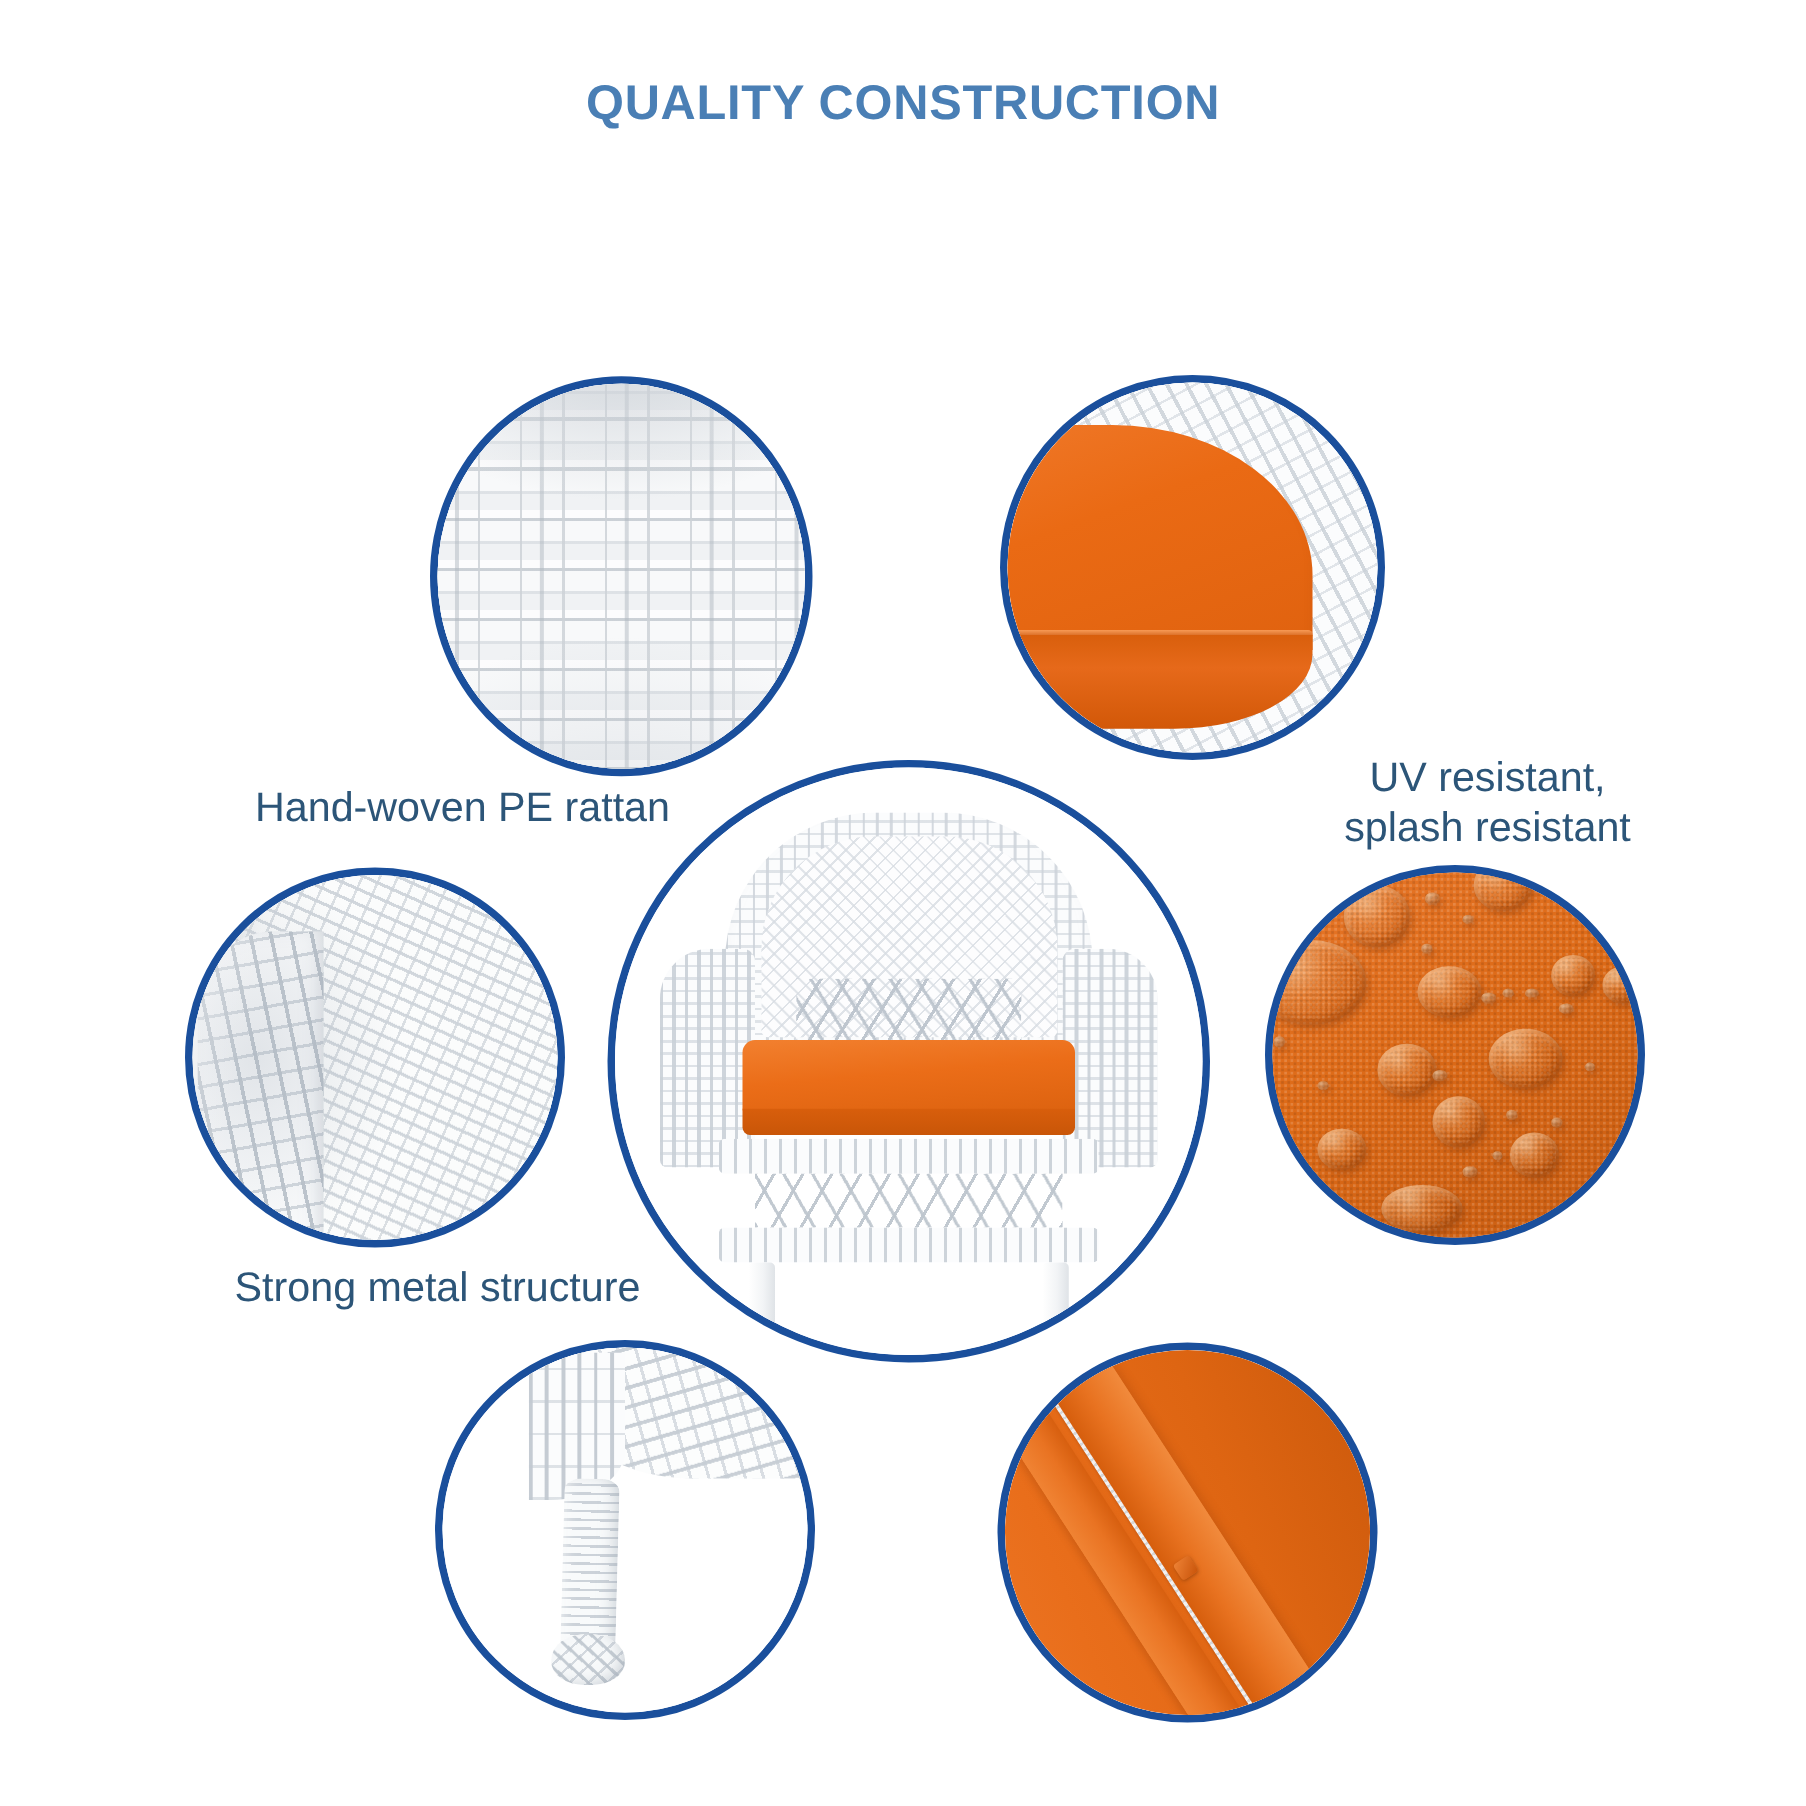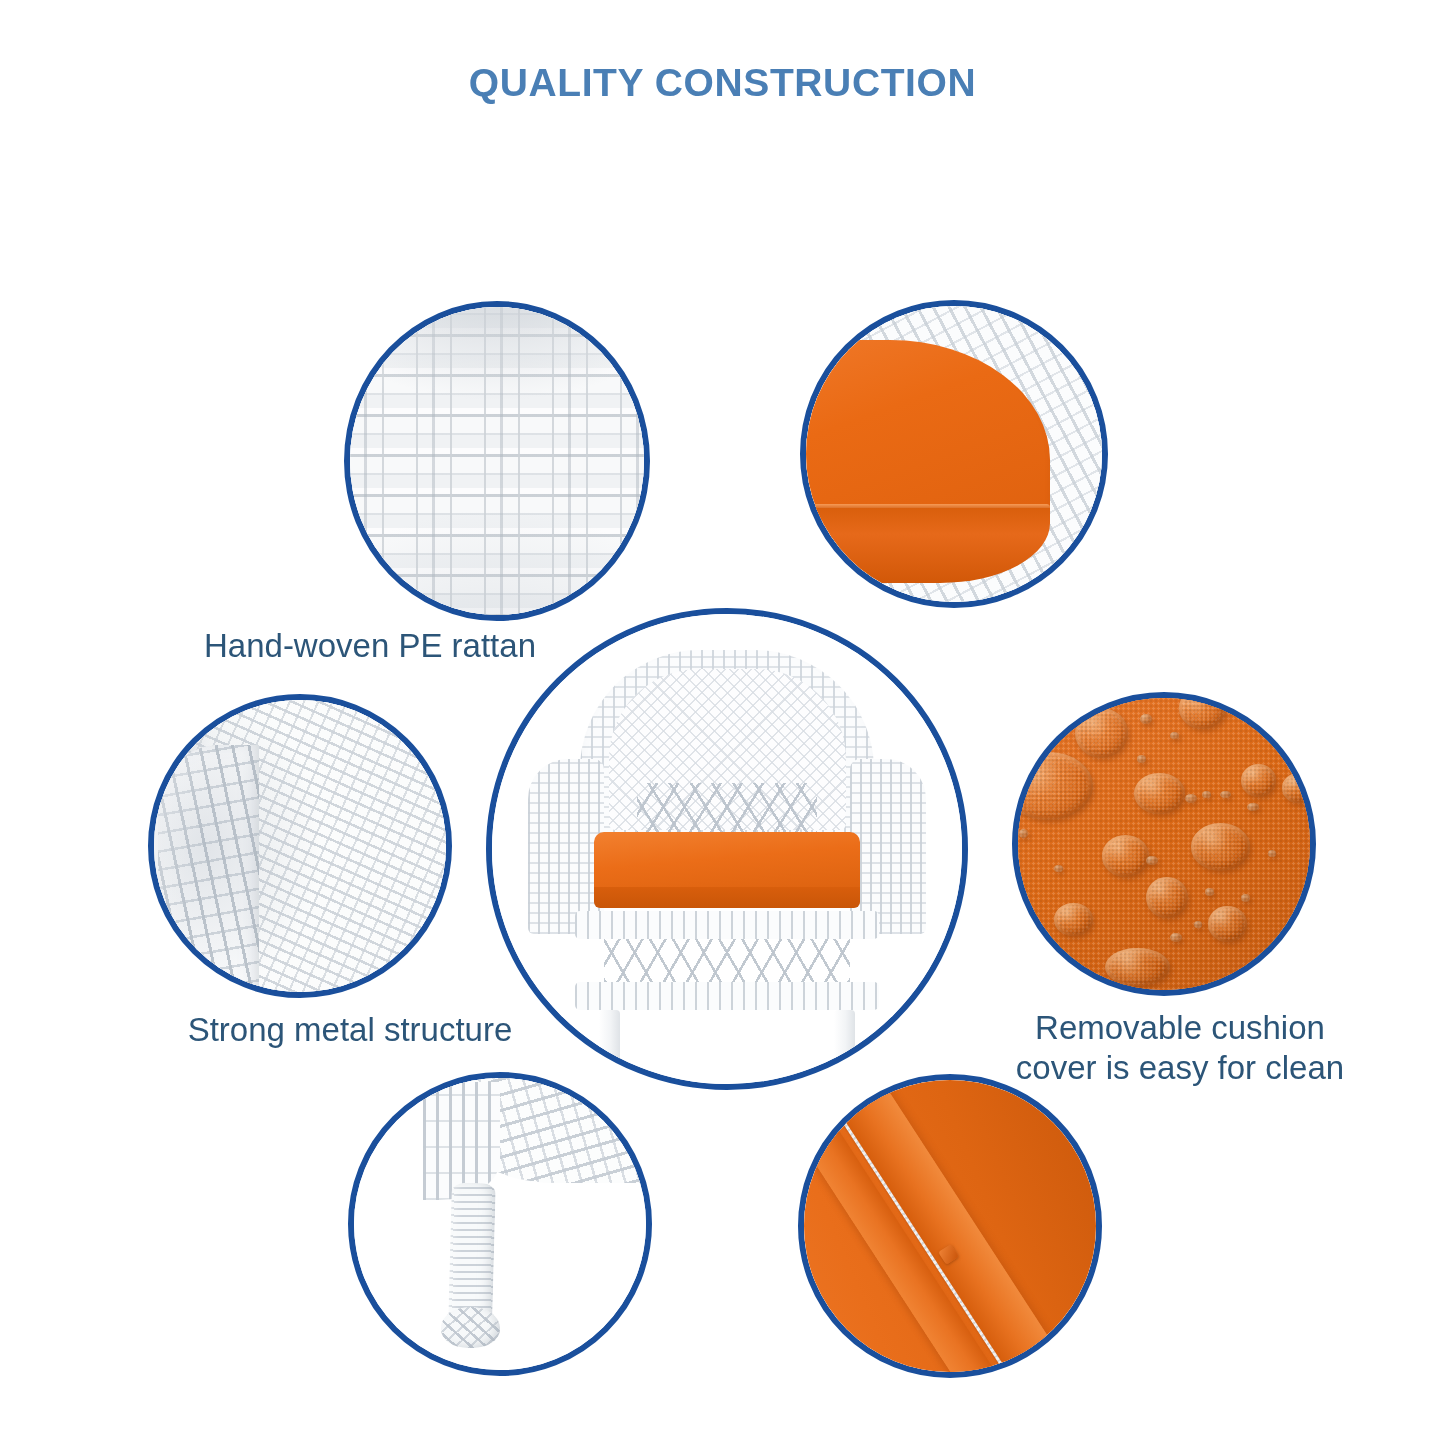--- a/index.html
+++ b/index.html
@@ -535,20 +535,22 @@
   <div class="bubble" style="left:800px; top:300px; width:308px; height:308px;">
     <div class="art">
       <div class="cushion-art">
         <div class="bg-weave"></div>
         <div class="pad-top"></div>
         <div class="piping"></div>
         <div class="pad-side"></div>
       </div>
     </div>
   </div>
+  <div class="caption" style="left:1000px; top:602px; width:380px;">UV resistant,
+splash resistant</div>
 
   <div class="bubble" style="left:148px; top:694px; width:304px; height:304px;">
     <div class="art">
       <div class="mesh-arm">
         <div class="arm-body"></div>
         <div class="arm-face"></div>
         <div class="arm-shade"></div>
       </div>
     </div>
   </div>
@@ -580,22 +582,20 @@
         <div class="drop" style="left:13%;  top:57%;  width:3%;  height:2.5%;"></div>
         <div class="drop" style="left:44%;  top:54%;  width:4%;  height:3%;"></div>
         <div class="drop" style="left:85%;  top:52%;  width:3%;  height:2.5%;"></div>
         <div class="drop" style="left:64%;  top:65%;  width:3%;  height:2.5%;"></div>
         <div class="drop" style="left:76%;  top:67%;  width:3%;  height:2.5%;"></div>
         <div class="drop" style="left:60%;  top:76%;  width:3%;  height:2.5%;"></div>
         <div class="drop" style="left:52%;  top:80%;  width:4%;  height:3%;"></div>
       </div>
     </div>
   </div>
-  <div class="caption" style="left:960px; top:1008px; width:440px;">Removable cushion
-cover is easy for clean</div>
 
   <div class="bubble" style="left:348px; top:1072px; width:304px; height:304px;">
     <div class="art">
       <div class="leg-art">
         <div class="skirt"></div>
         <div class="knee"></div>
         <div class="shaft"></div>
         <div class="foot"></div>
       </div>
     </div>

